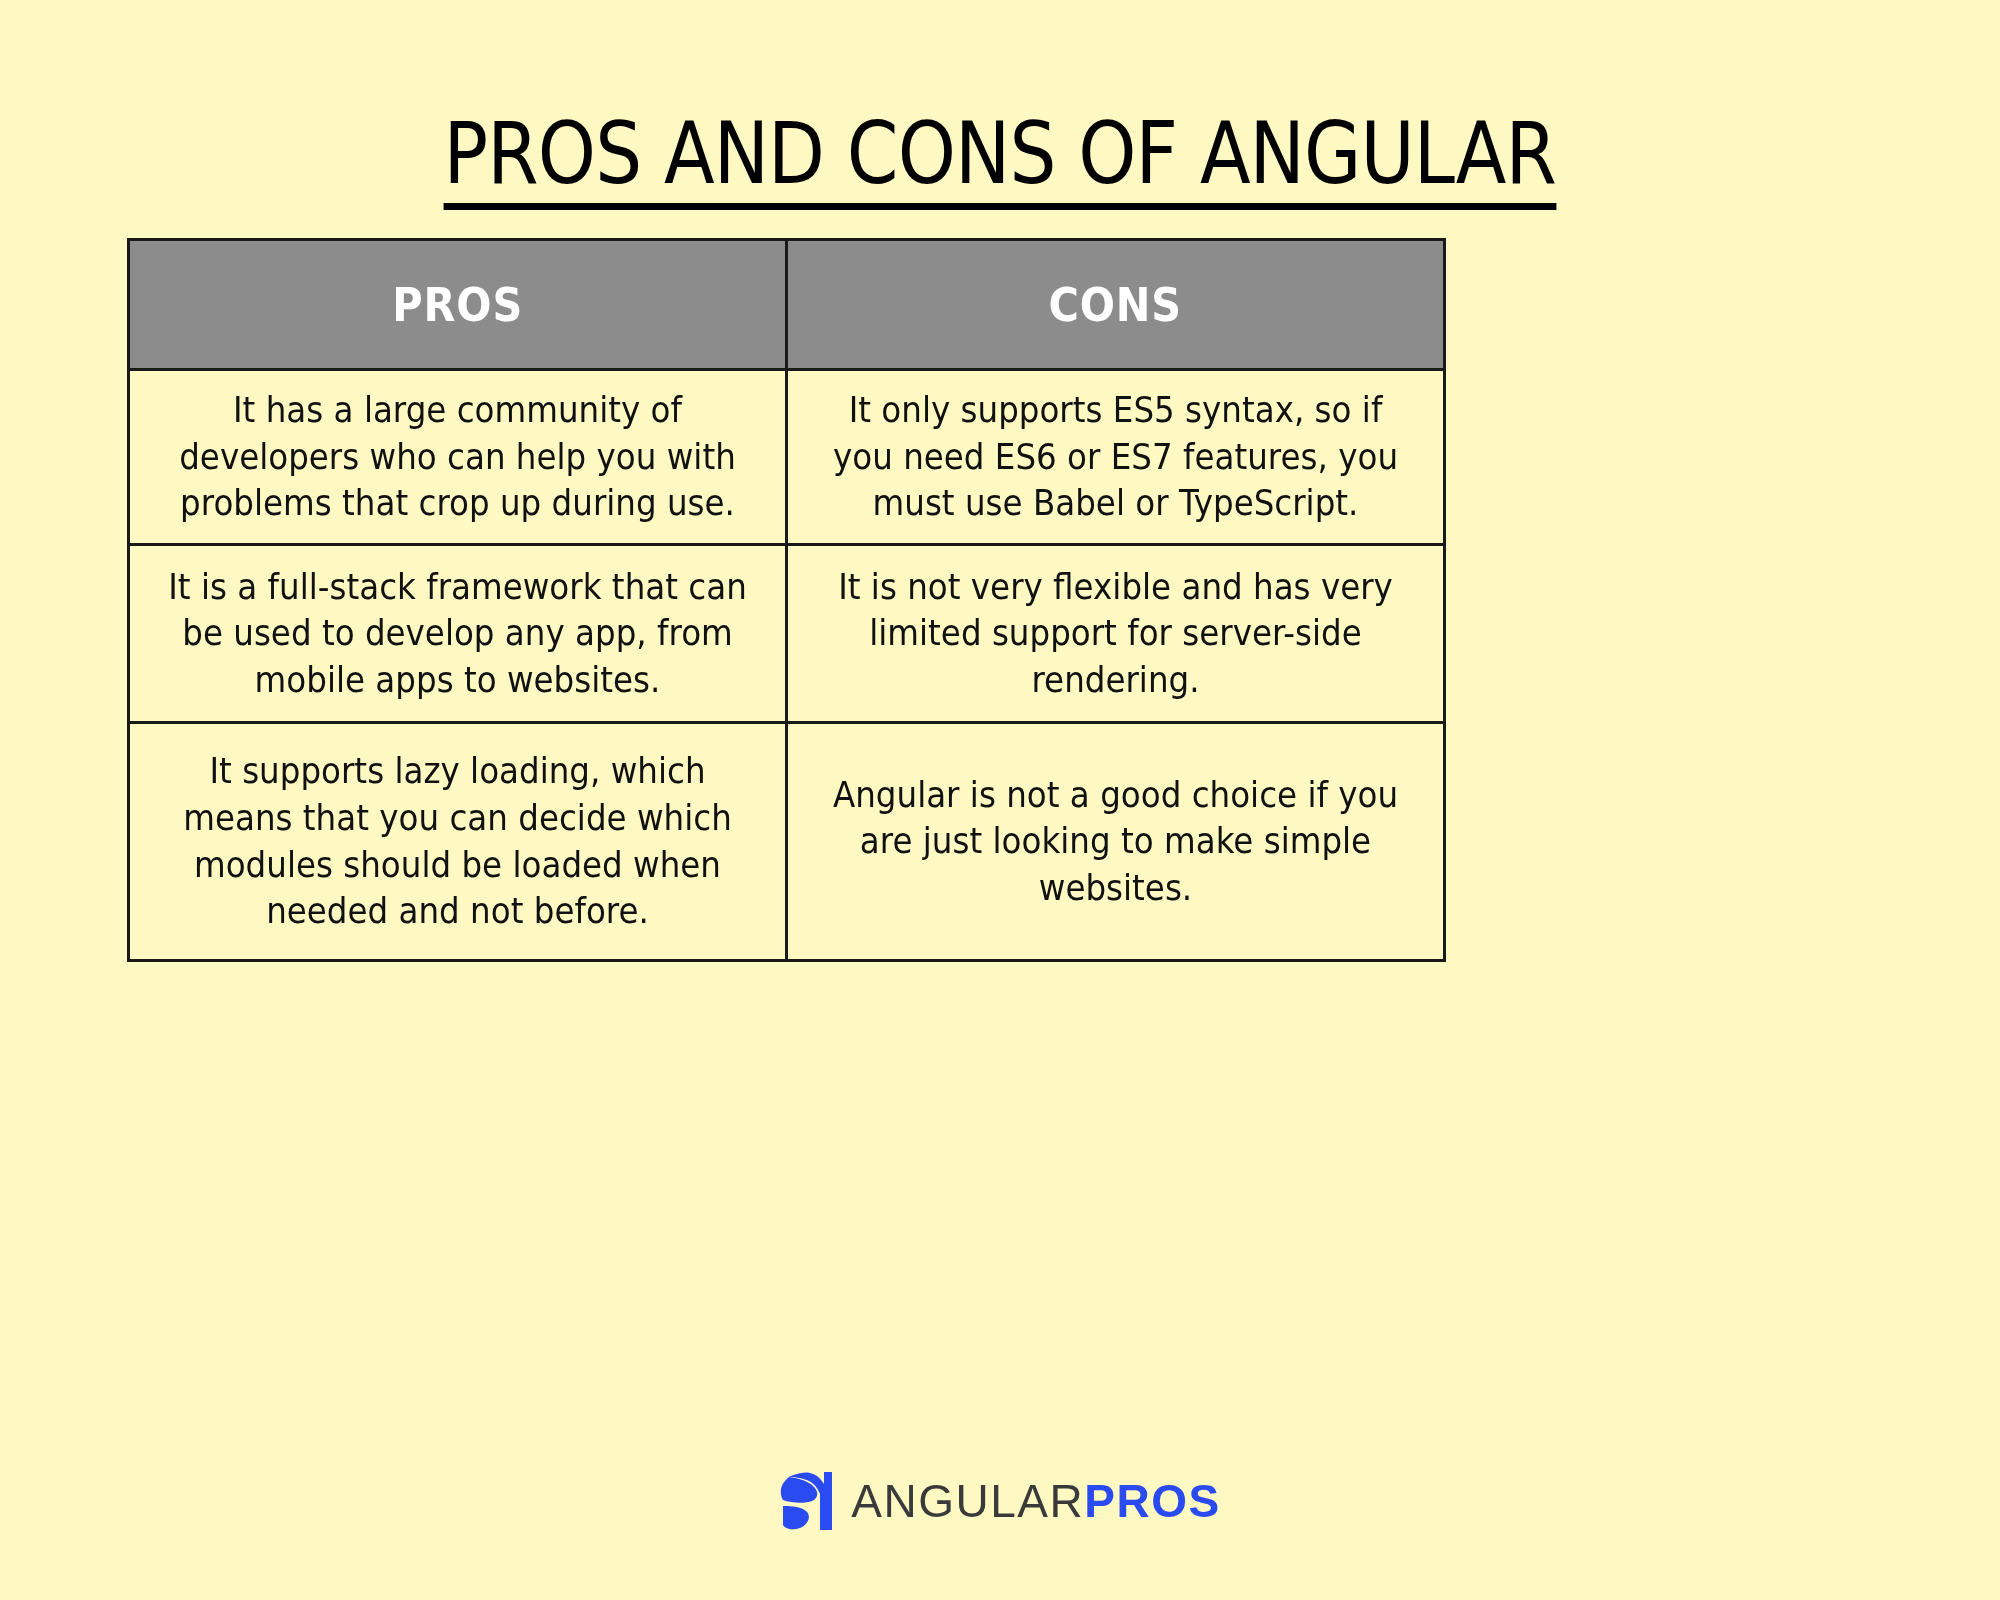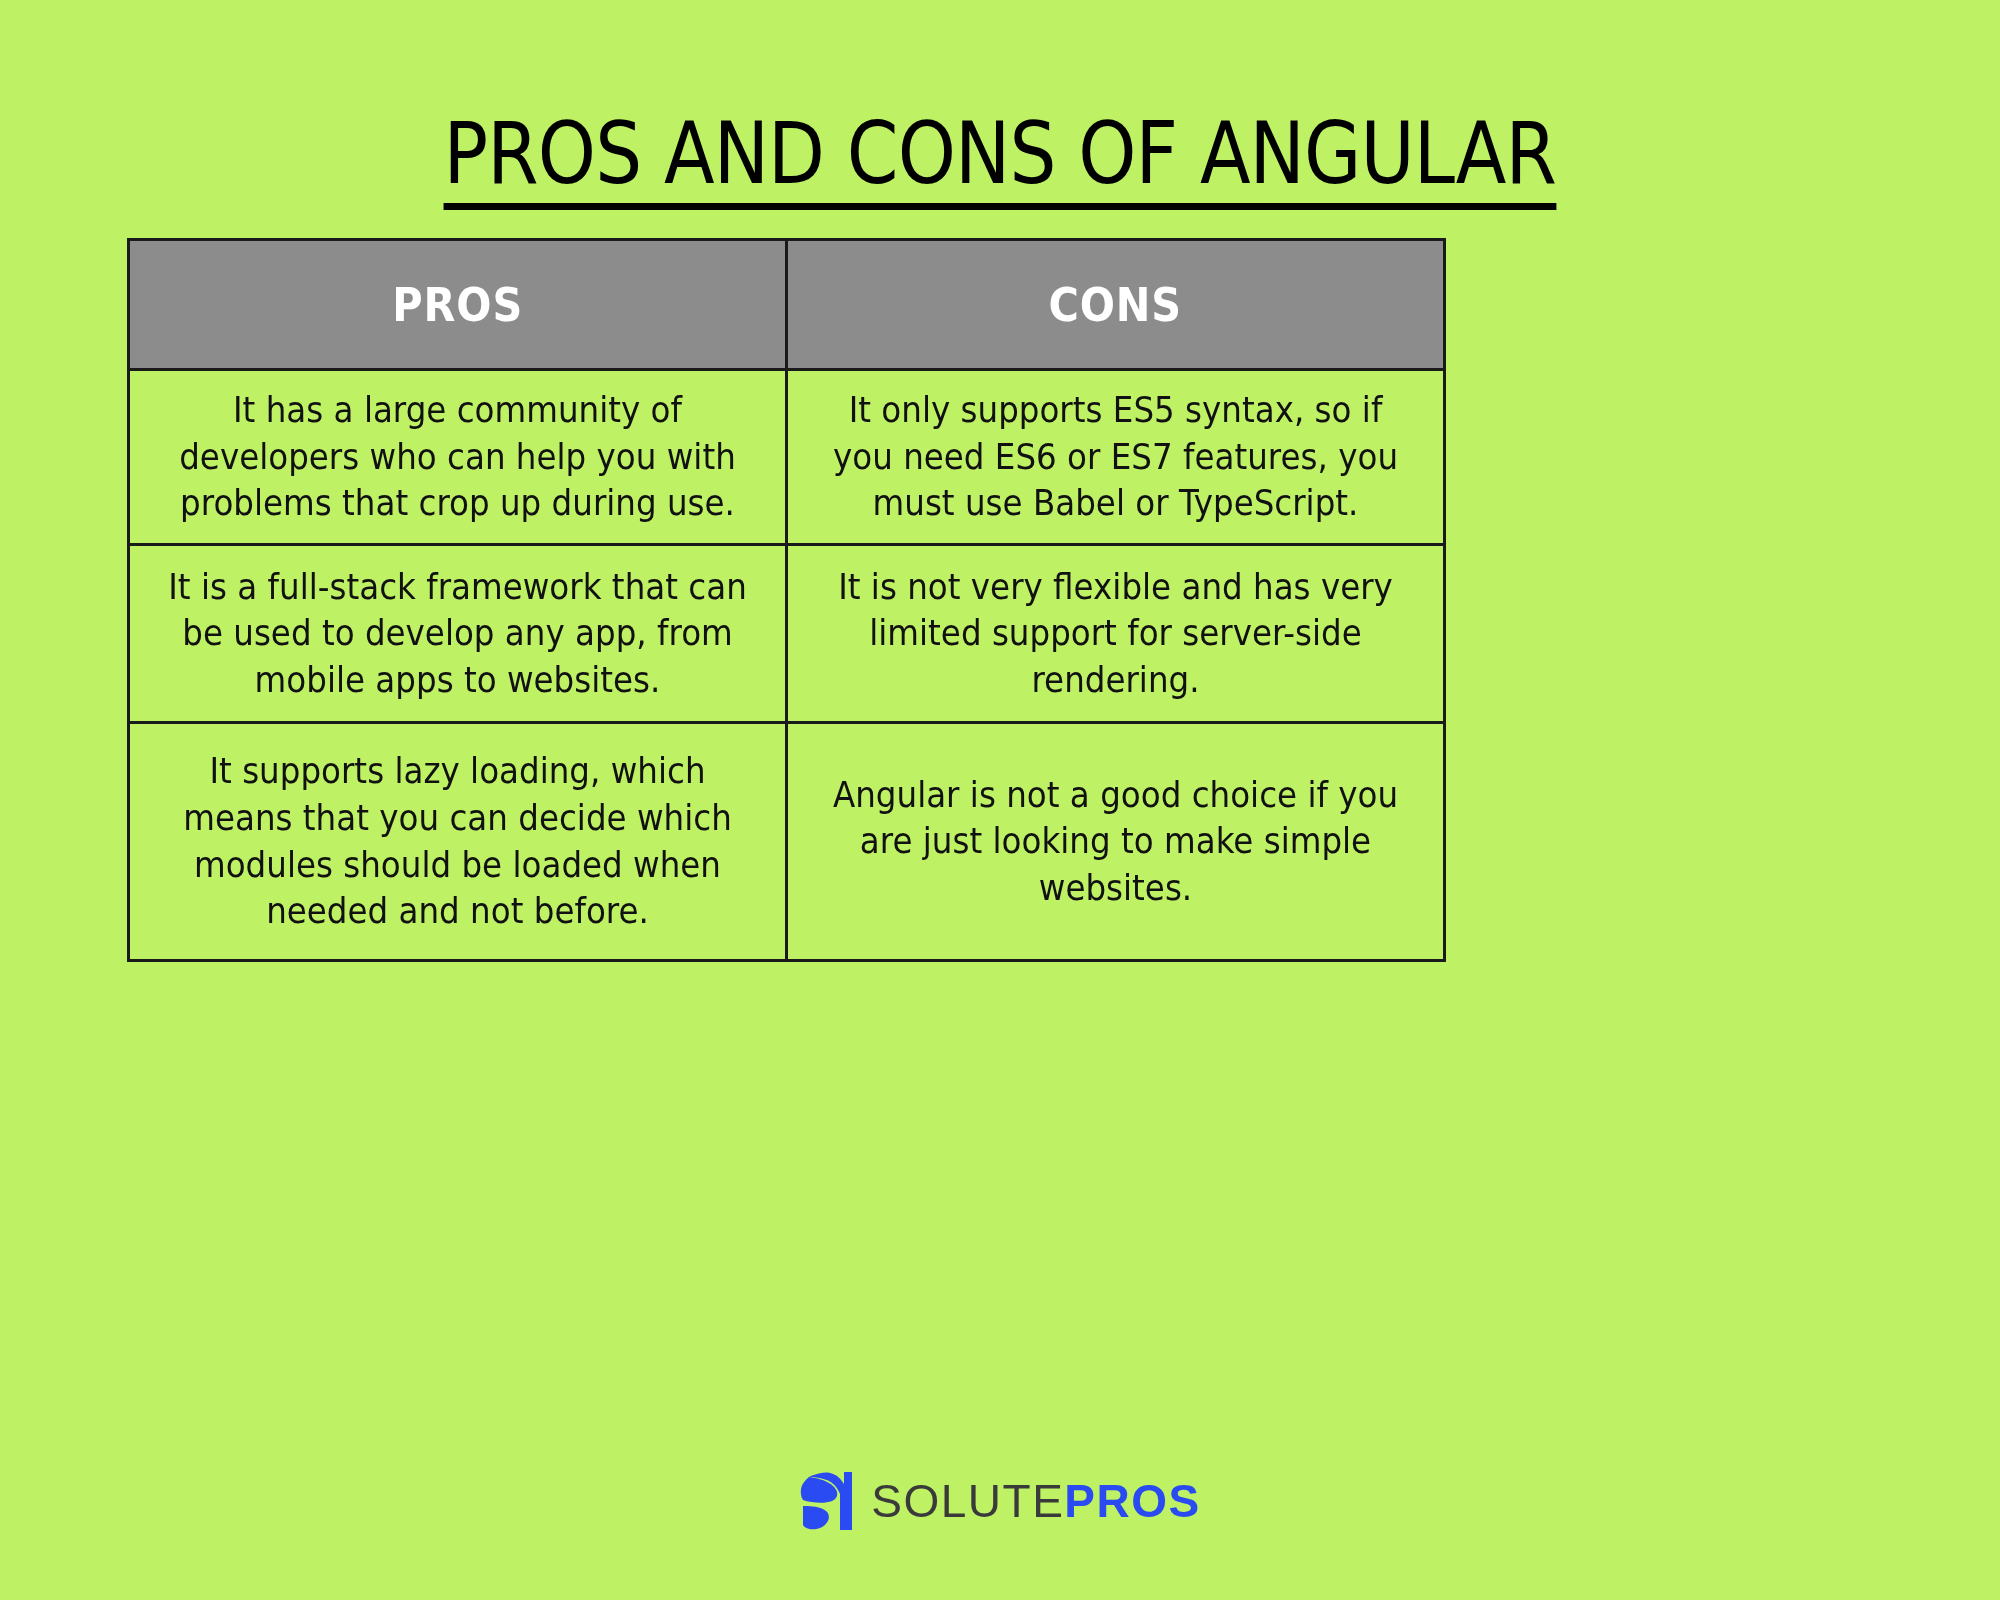--- a/index.html
+++ b/index.html
@@ -12,21 +12,21 @@
     height: 1600px;
     font-family: "Liberation Sans", sans-serif;
     position: relative;
     overflow: hidden;
   }
 
   .page {
     width: 2000px;
     height: 1600px;
     position: relative;
-    background: #bef264;
+    background: #fef9c3;
     box-sizing: border-box;
   }
 
   
   .title-wrap {
     position: absolute;
     top: 52px;
     left: 0;
     width: 2000px;
     text-align: center;
@@ -179,16 +179,16 @@
   </table>
 
   <div class="logo">
     <span class="logo-mark">
       <svg class="logo-mark" viewBox="0 0 54 62" xmlns="http://www.w3.org/2000/svg" aria-hidden="true">
         <path d="M45 2 L53 2 L53 60 L41 60 L41 24 C41 24 38 15 30 11 C22 7 10 7 10 7 C10 7 22 1 31 3 C38 4.5 42 9 45 14 Z" fill="#2b4bf2"></path>
         <path d="M10 7 C10 7 24 8 33 15 C40 20.5 40 28 33 31 C26 34 12 33 4 30 C4 30 1 26 2 19 C3 12 10 7 10 7 Z" fill="#2b4bf2"></path>
         <path d="M4 36 C4 36 20 35 27 41 C33 46 29 55 21 58 C13 61 5 58 4 55 Z" fill="#2b4bf2"></path>
       </svg>
     </span>
-    <span class="logo-text"><span class="logo-solute">SOLUTE</span><span class="logo-labs">PROS</span></span>
+    <span class="logo-text"><span class="logo-solute">ANGULAR</span><span class="logo-labs">PROS</span></span>
   </div>
 
 </div>
 
 </body></html>

